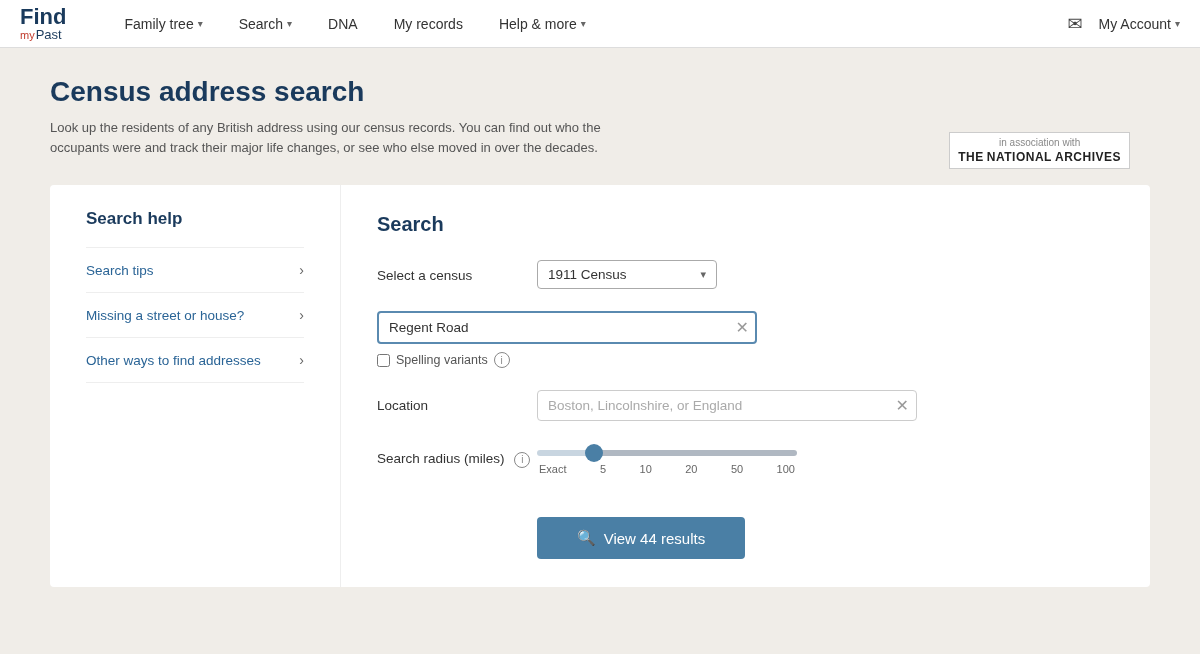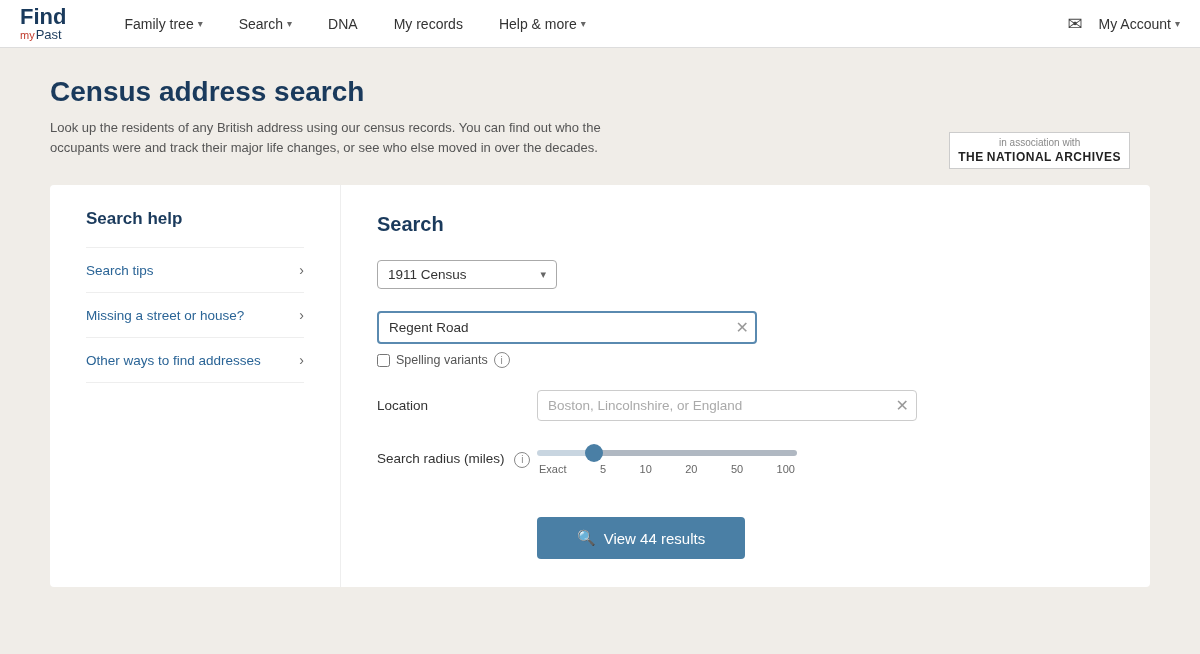--- a/index.html
+++ b/index.html
@@ -409,20 +409,21 @@
       <div class="sidebar-item">
         <span>Other ways to find addresses</span>
         <span class="sidebar-chevron">›</span>
       </div>
     </div>
 
     <div class="search-panel">
       <h2 class="search-panel-title">Search</h2>
 
       <div class="form-row">
+        <label class="form-label">Select a census</label>
         <div class="form-field">
           <div class="census-select">
             <span>1911 Census</span>
             <span class="census-select-arrow">▾</span>
           </div>
         </div>
       </div>
 
       <div class="form-row">
         <div class="form-field">

